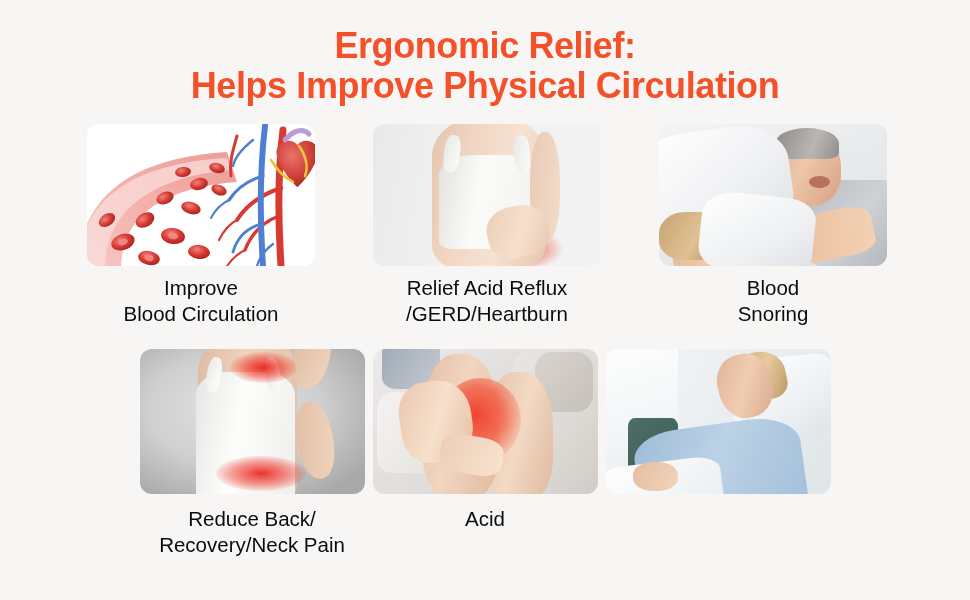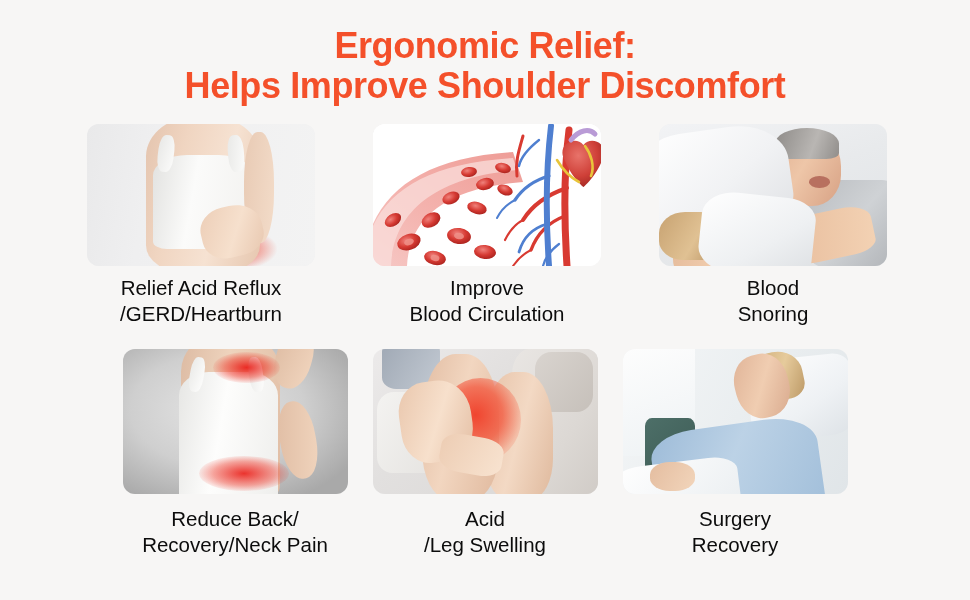--- a/index.html
+++ b/index.html
@@ -36,21 +36,21 @@
     display: flex;
     justify-content: center;
   }
   .row-1 {
     margin-top: 17px;
     gap: 58px;
     padding-left: 4px;
   }
   .row-2 {
     margin-top: 22px;
-    gap: 25px;
+    gap: 8px;
   }
 
   .cell {
     display: flex;
     flex-direction: column;
     align-items: center;
   }
 
   .thumb {
     border-radius: 12px;
@@ -379,41 +379,24 @@
     position: absolute; left: 30%; top: -6%; width: 15%; height: 22%;
     border-radius: 40%;
     background: linear-gradient(115deg, #e9c9af, #f6e0cd);
   }
 </style>
 </head>
 <body>
 
 <div class="headline">
   <span class="headline-line l1">Ergonomic Relief:</span>
-  <span class="headline-line l2">Helps Improve Shoulder Discomfort</span>
+  <span class="headline-line l2">Helps Improve Physical Circulation</span>
 </div>
 
 <div class="row row-1">
-
-  <div class="cell">
-    <div class="thumb">
-      <div class="art-reflux">
-        <div class="reflux-torso"></div>
-        <div class="reflux-top"></div>
-        <div class="reflux-strapL"></div>
-        <div class="reflux-strapR"></div>
-        <div class="reflux-arm"></div>
-        <div class="reflux-hand"></div>
-      </div>
-    </div>
-    <div class="caption">
-      <span>Relief Acid Reflux</span><br>
-      <span>/GERD/Heartburn</span>
-    </div>
-  </div>
 
   <div class="cell">
     <div class="thumb">
       <svg class="art-blood" viewBox="0 0 228 142" preserveAspectRatio="xMidYMid slice">
         <defs>
           <linearGradient id="vesselG" x1="0" y1="1" x2="1" y2="0">
             <stop offset="0%" stop-color="#f6c9c6"></stop>
             <stop offset="45%" stop-color="#f4b2ad"></stop>
             <stop offset="100%" stop-color="#ee9c96"></stop>
           </linearGradient>
@@ -480,20 +463,37 @@
       </svg>
     </div>
     <div class="caption">
       <span>Improve</span><br>
       <span>Blood Circulation</span>
     </div>
   </div>
 
   <div class="cell">
     <div class="thumb">
+      <div class="art-reflux">
+        <div class="reflux-torso"></div>
+        <div class="reflux-top"></div>
+        <div class="reflux-strapL"></div>
+        <div class="reflux-strapR"></div>
+        <div class="reflux-arm"></div>
+        <div class="reflux-hand"></div>
+      </div>
+    </div>
+    <div class="caption">
+      <span>Relief Acid Reflux</span><br>
+      <span>/GERD/Heartburn</span>
+    </div>
+  </div>
+
+  <div class="cell">
+    <div class="thumb">
       <div class="art-snore">
         <div class="snore-shoulder"></div>
         <div class="snore-man-head"></div>
         <div class="snore-man-hair"></div>
         <div class="snore-mouth"></div>
         <div class="snore-pillowA"></div>
         <div class="snore-arm"></div>
         <div class="snore-woman-head"></div>
         <div class="snore-woman-hair"></div>
         <div class="snore-pillowB"></div>
@@ -537,37 +537,32 @@
         <div class="knee-shortsL"></div>
         <div class="knee-legB"></div>
         <div class="knee-legA"></div>
         <div class="glow-knee"></div>
         <div class="knee-hand"></div>
         <div class="knee-fingers"></div>
       </div>
     </div>
     <div class="caption">
       <span>Acid</span><br>
-      <span>/Leg Swelling</span>
     </div>
   </div>
 
   <div class="cell">
     <div class="thumb">
       <div class="art-surgery">
         <div class="surg-window"></div>
         <div class="surg-chair"></div>
         <div class="surg-pillow"></div>
         <div class="surg-hair"></div>
         <div class="surg-head"></div>
         <div class="surg-gown"></div>
         <div class="surg-sheet"></div>
         <div class="surg-hands"></div>
       </div>
     </div>
-    <div class="caption">
-      <span>Surgery</span><br>
-      <span>Recovery</span>
-    </div>
   </div>
 
 
 </div>
 
 </body></html>

